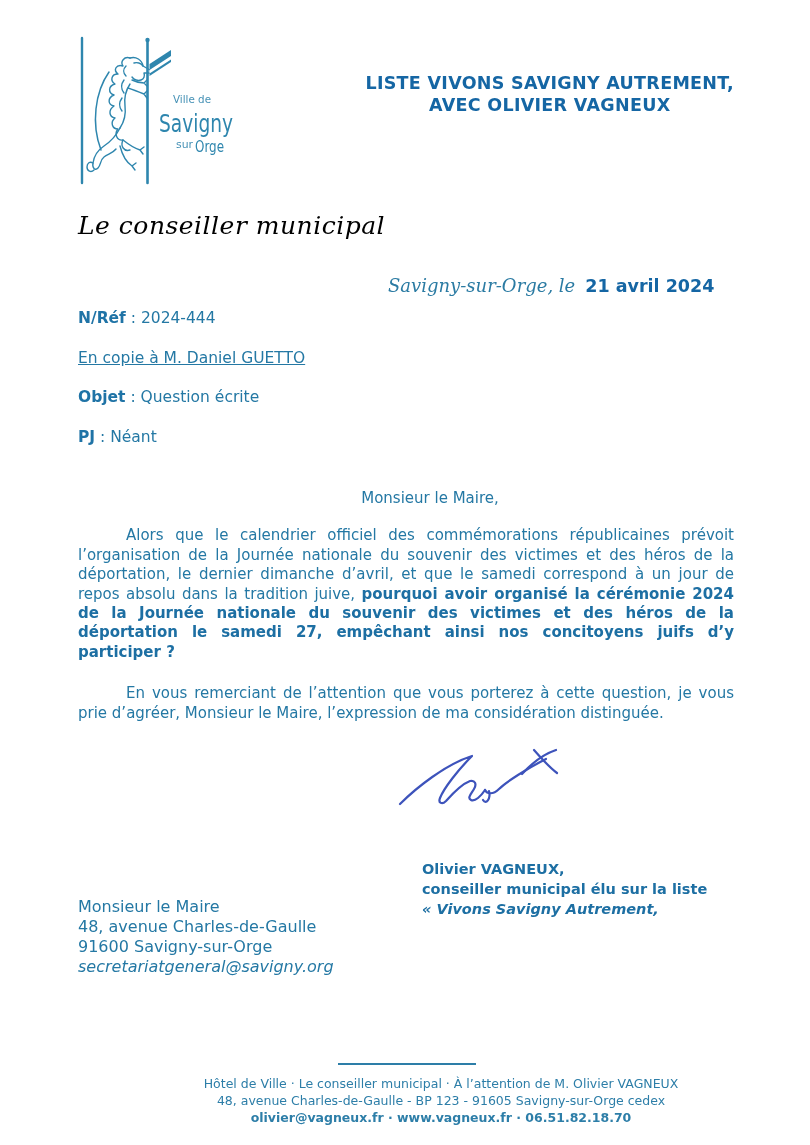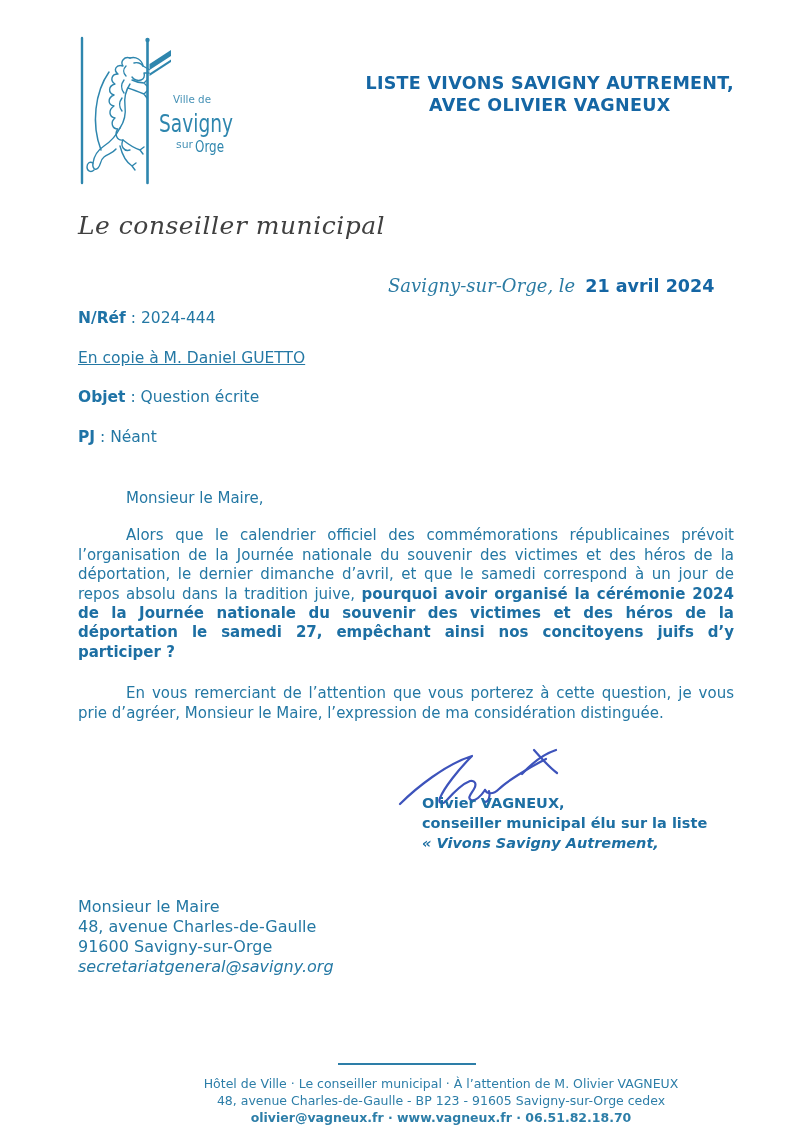--- a/index.html
+++ b/index.html
@@ -11,41 +11,41 @@
   .logo{position:absolute;left:78px;top:36px;width:185px;height:152px;}
   
   .header-right{
     position:absolute;right:76px;top:72px;text-align:center;
     color:#1566a4;font-weight:bold;font-size:17.5px;line-height:22px;letter-spacing:.3px;
   }
   
   .title-conseiller{
     position:absolute;left:78px;top:211px;
     font-family:"DejaVu Serif",serif;font-style:italic;
-    font-size:25px;color:#404040;letter-spacing:.5px;
+    font-size:25px;color:#000000;letter-spacing:.5px;
   }
   
   .dateline{position:absolute;left:388px;top:275px;white-space:nowrap;}
   .dateline .place{font-family:"DejaVu Serif",serif;font-style:italic;font-size:18px;color:#2b7ba3;}
   .dateline .date{font-weight:bold;font-size:17.5px;color:#1566a4;margin-left:10px;}
   
   .refs{position:absolute;left:78px;top:309px;font-size:15.5px;}
   .ref-line{height:18px;margin-bottom:21.5px;}
   .ref-label{font-weight:bold;color:#1f73a6;}
   .underlined{text-decoration:underline;}
   
   .letter-body{position:absolute;left:78px;top:489px;width:656px;font-size:15px;line-height:19.4px;}
   .letter-body p{margin:0 0 19px 0;text-align:justify;text-indent:48px;}
-  .letter-body p.salutation{text-align:left;margin-bottom:18px;}
+  .letter-body p.salutation{text-align:center;margin-bottom:18px;}
   .letter-body p.p1{margin-bottom:22px;}
   .letter-body strong{color:#1d6fa3;}
   
   .sig-scrawl{position:absolute;left:394px;top:744px;}
   .sig-block{
-    position:absolute;left:422px;top:793px;
+    position:absolute;left:422px;top:859px;
     font-size:14.5px;font-weight:bold;line-height:20px;color:#1d6fa3;white-space:nowrap;
   }
   .sig-block .it{font-style:italic;}
   
   .recipient{position:absolute;left:78px;top:897px;font-size:16px;line-height:20px;}
   .recipient .email{font-style:italic;text-align:right;}
   
   .footer-rule{position:absolute;left:338px;top:1063px;width:138px;border-top:2px solid #2d7ea8;}
   .page-footer{
     position:absolute;left:0;top:1076px;width:810px;text-align:center;

